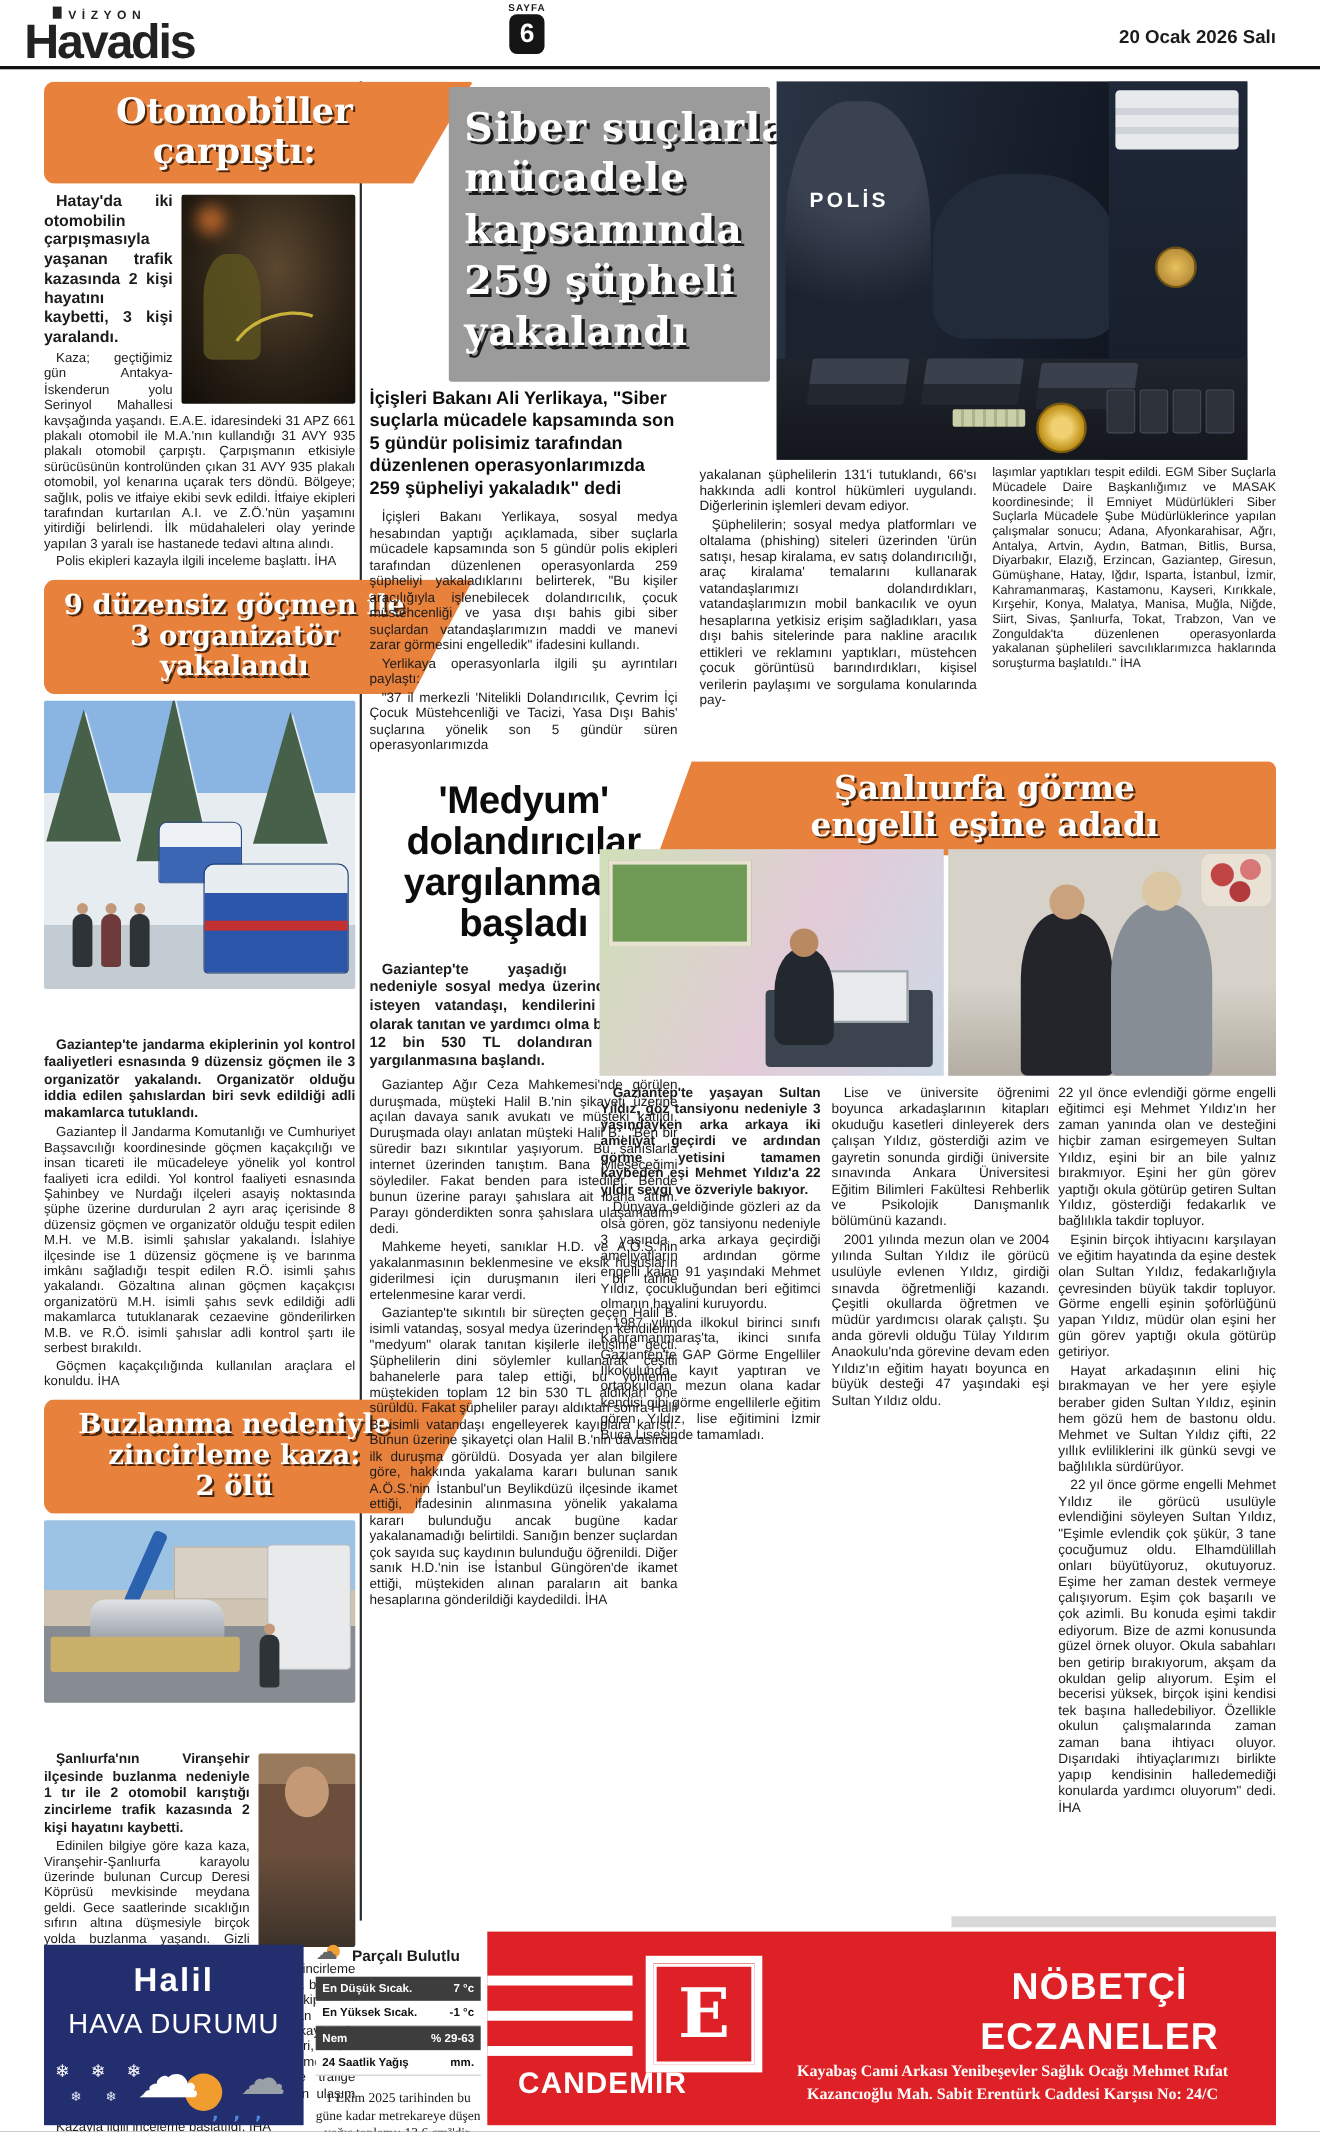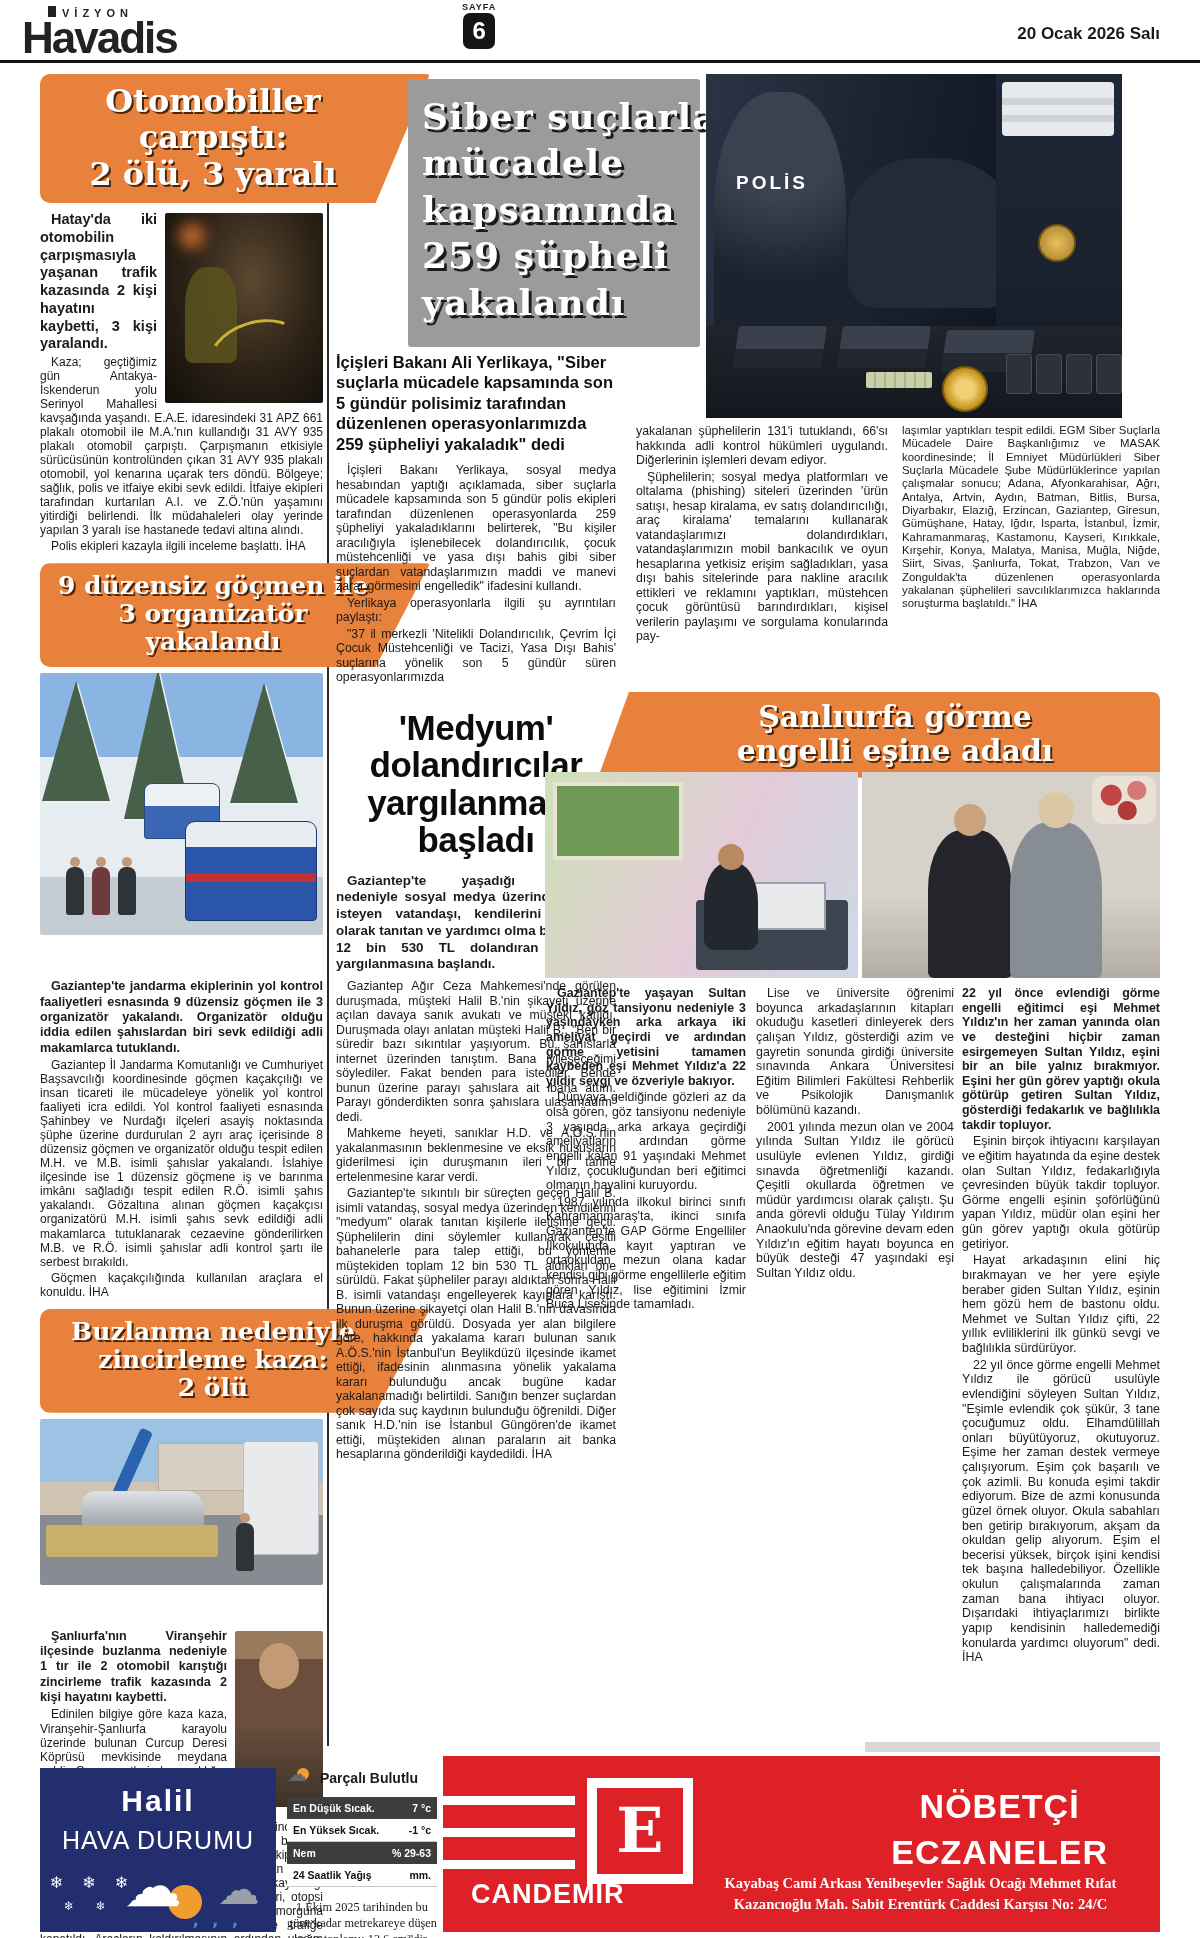--- a/index.html
+++ b/index.html
@@ -60,21 +60,21 @@
   .lorry{position:absolute;right:4px;bottom:30px;width:74px;height:112px;background:#e9eaec;border:1px solid #b9bec4;border-radius:4px;}
   .ph-port{float:right;width:88px;height:176px;margin:2px 0 4px 8px;
            background:linear-gradient(#9a7a5c 0 16%,#6b4f3c 16% 52%,#3c3229 100%);}
   .ph-port::before{content:"";position:absolute;left:24px;top:12px;width:40px;height:46px;border-radius:50%;background:#c49a76;}
   
   .graybox{position:absolute;left:408px;top:79px;width:292px;height:268px;background:#9b9b9b;border-radius:3px;
            padding:14px 8px 0 14px;box-sizing:border-box;z-index:5;}
   .gb-line{font-family:"DejaVu Serif",serif;font-weight:bold;color:#fff;font-size:36px;line-height:1.29;
            text-shadow:3px 3px 0 #1b1b1b;letter-spacing:1px;white-space:nowrap;}
   .siber-photo{position:absolute;left:706px;top:74px;width:416px;height:344px;z-index:5;overflow:hidden;
-               background:linear-gradient(100deg,#2a3444 0%,#1a2230 40%,#10151e 75%,#0b0f16 100%);}
+               background:linear-gradient(100deg,#2a3444 0%,#1a2230 40%,#10151e 75%,#0b0f16 100%);padding-left:12px;}
   .sp-fig{position:absolute;left:8px;top:18px;width:132px;height:264px;border-radius:44% 44% 8px 8px;
           background:radial-gradient(circle at 50% 18%,#3a4252 0 26%,#1c222e 62%);}
   .sp-polis{position:absolute;left:30px;top:98px;color:#fff;font-weight:bold;font-size:19px;letter-spacing:3px;}
   .sp-crouch{position:absolute;left:142px;top:84px;width:168px;height:150px;background:#222b3a;border-radius:42% 46% 18% 18%;}
   .sp-officer{position:absolute;right:0;top:0;width:126px;height:344px;background:linear-gradient(#1f2838,#151c28);}
   .sp-emblem{position:absolute;right:46px;top:150px;width:34px;height:34px;border-radius:50%;
              background:radial-gradient(#e8c25c,#a5772a);border:2px solid #6e5312;}
   .sp-desk{position:absolute;left:0;bottom:0;width:100%;height:92px;background:linear-gradient(#20242c,#14171d);}
   .lap{position:absolute;bottom:50px;width:88px;height:42px;border-radius:3px;transform:skewX(-8deg);
        background:linear-gradient(#3a404c 0 55%,#23272f 55%);}
@@ -172,21 +172,20 @@
     <div class="hdr-date">20 Ocak 2026 Salı</div>
   </div>
   <div class="hrule"></div>
   <div class="vrule"></div>
 
   <section class="col-left">
 
     <article>
       <div class="ribbon ribbon-l rb1">
         <div>Otomobiller çarpıştı:</div>
-        <div>2 ölü, 3 yaralı</div>
       </div>
       <div>
         <div class="ph ph-crash">
           <div class="glow"></div>
           <div class="fireman"></div>
           <div class="hose"></div>
         </div>
         <p class="lede lede-big">Hatay'da iki otomobilin çarpışmasıyla yaşanan trafik kazasında 2 kişi hayatını kaybetti, 3 kişi yaralandı.</p>
         <p class="bt">Kaza; geçtiğimiz gün Antakya-İskenderun yolu Serinyol Mahallesi kavşağında yaşandı. E.A.E. idaresindeki 31 APZ 661 plakalı otomobil ile M.A.'nın kullandığı 31 AVY 935 plakalı otomobil çarpıştı. Çarpışmanın etkisiyle sürücüsünün kontrolünden çıkan 31 AVY 935 plakalı otomobil, yol kenarına uçarak ters döndü. Bölgeye; sağlık, polis ve itfaiye ekibi sevk edildi. İtfaiye ekipleri tarafından kurtarılan A.I. ve Z.Ö.'nün yaşamını yitirdiği belirlendi. İlk müdahaleleri olay yerinde yapılan 3 yaralı ise hastanede tedavi altına alındı.</p>
         <p class="bt">Polis ekipleri kazayla ilgili inceleme başlattı. İHA</p>
@@ -311,21 +310,21 @@
   <div class="dev-col dev-c1">
     <p class="bt2" style="font-size:inherit;font-weight:bold;">Gaziantep'te yaşayan Sultan Yıldız, göz tansiyonu nedeniyle 3 yaşındayken arka arkaya iki ameliyat geçirdi ve ardından görme yetisini tamamen kaybeden eşi Mehmet Yıldız'a 22 yıldır sevgi ve özveriyle bakıyor.</p>
     <p class="bt2" style="font-size:inherit;">Dünyaya geldiğinde gözleri az da olsa gören, göz tansiyonu nedeniyle 3 yaşında arka arkaya geçirdiği ameliyatların ardından görme engelli kalan 91 yaşındaki Mehmet Yıldız, çocukluğundan beri eğitimci olmanın hayalini kuruyordu.</p>
     <p class="bt2" style="font-size:inherit;">1987 yılında ilkokul birinci sınıfı Kahramanmaraş'ta, ikinci sınıfa Gaziantep'te GAP Görme Engelliler İlkokulunda kayıt yaptıran ve ortaokuldan mezun olana kadar kendisi gibi görme engellilerle eğitim gören Yıldız, lise eğitimini İzmir Buca Lisesinde tamamladı.</p>
   </div>
   <div class="dev-col dev-c2">
     <p class="bt2" style="font-size:inherit;">Lise ve üniversite öğrenimi boyunca arkadaşlarının kitapları okuduğu kasetleri dinleyerek ders çalışan Yıldız, gösterdiği azim ve gayretin sonunda girdiği üniversite sınavında Ankara Üniversitesi Eğitim Bilimleri Fakültesi Rehberlik ve Psikolojik Danışmanlık bölümünü kazandı.</p>
     <p class="bt2" style="font-size:inherit;">2001 yılında mezun olan ve 2004 yılında Sultan Yıldız ile görücü usulüyle evlenen Yıldız, girdiği sınavda öğretmenliği kazandı. Çeşitli okullarda öğretmen ve müdür yardımcısı olarak çalıştı. Şu anda görevli olduğu Tülay Yıldırım Anaokulu'nda görevine devam eden Yıldız'ın eğitim hayatı boyunca en büyük desteği 47 yaşındaki eşi Sultan Yıldız oldu.</p>
   </div>
   <div class="dev-col dev-c3">
-    <p class="bt2" style="font-size:inherit;text-indent:0;font-weight:bold;">22 yıl önce evlendiği görme engelli eğitimci eşi Mehmet Yıldız'ın her zaman yanında olan ve desteğini hiçbir zaman esirgemeyen Sultan Yıldız, eşini bir an bile yalnız bırakmıyor. Eşini her gün görev yaptığı okula götürüp getiren Sultan Yıldız, gösterdiği fedakarlık ve bağlılıkla takdir topluyor.</p>
+    <p class="bt2" style="font-size:inherit;text-indent:0;">22 yıl önce evlendiği görme engelli eğitimci eşi Mehmet Yıldız'ın her zaman yanında olan ve desteğini hiçbir zaman esirgemeyen Sultan Yıldız, eşini bir an bile yalnız bırakmıyor. Eşini her gün görev yaptığı okula götürüp getiren Sultan Yıldız, gösterdiği fedakarlık ve bağlılıkla takdir topluyor.</p>
     <p class="bt2" style="font-size:inherit;">Eşinin birçok ihtiyacını karşılayan ve eğitim hayatında da eşine destek olan Sultan Yıldız, fedakarlığıyla çevresinden büyük takdir topluyor. Görme engelli eşinin şoförlüğünü yapan Yıldız, müdür olan eşini her gün görev yaptığı okula götürüp getiriyor.</p>
     <p class="bt2" style="font-size:inherit;">Hayat arkadaşının elini hiç bırakmayan ve her yere eşiyle beraber giden Sultan Yıldız, eşinin hem gözü hem de bastonu oldu. Mehmet ve Sultan Yıldız çifti, 22 yıllık evliliklerini ilk günkü sevgi ve bağlılıkla sürdürüyor.</p>
     <p class="bt2" style="font-size:inherit;">22 yıl önce görme engelli Mehmet Yıldız ile görücü usulüyle evlendiğini söyleyen Sultan Yıldız, "Eşimle evlendik çok şükür, 3 tane çocuğumuz oldu. Elhamdülillah onları büyütüyoruz, okutuyoruz. Eşime her zaman destek vermeye çalışıyorum. Eşim çok başarılı ve çok azimli. Bu konuda eşimi takdir ediyorum. Bize de azmi konusunda güzel örnek oluyor. Okula sabahları ben getirip bırakıyorum, akşam da okuldan gelip alıyorum. Eşim el becerisi yüksek, birçok işini kendisi tek başına halledebiliyor. Özellikle okulun çalışmalarında zaman zaman bana ihtiyacı oluyor. Dışarıdaki ihtiyaçlarımızı birlikte yapıp kendisinin halledemediği konularda yardımcı oluyorum" dedi. İHA</p>
   </div>
 
   <div class="kilis">
     <div class="kilis-1">Halil</div>
     <div class="kilis-2">HAVA DURUMU</div>
     <div class="kic">
       <div class="snowtxt">❄ ❄ ❄</div>

